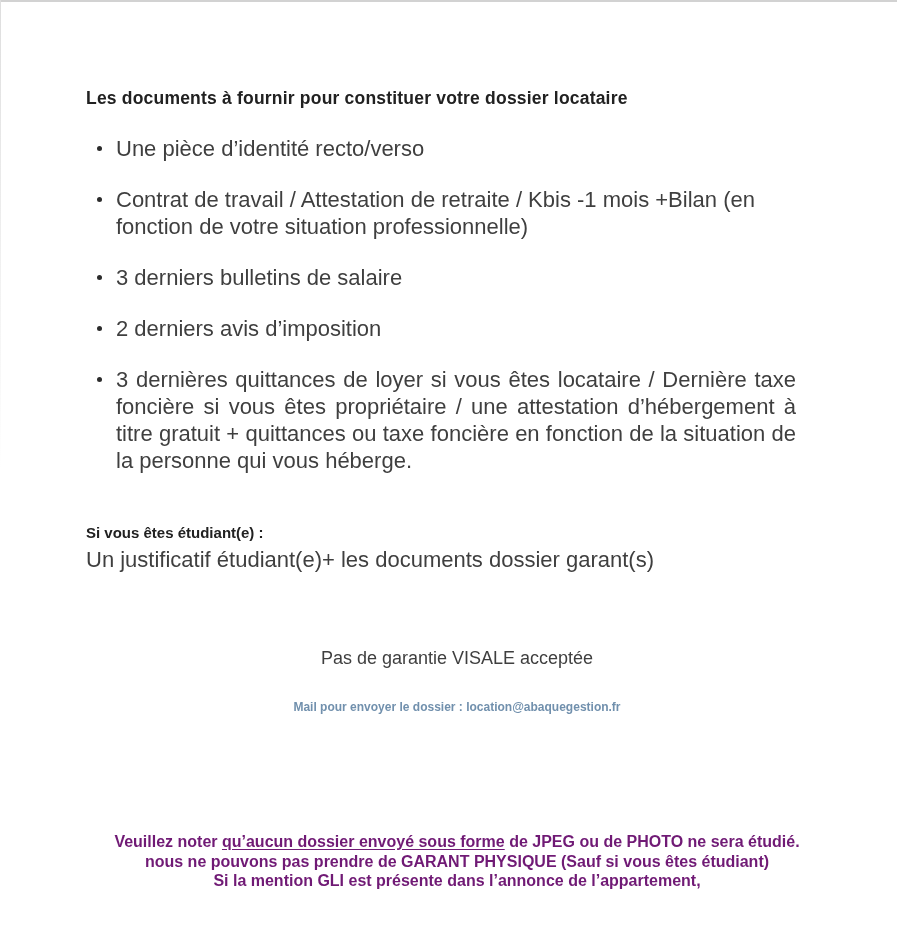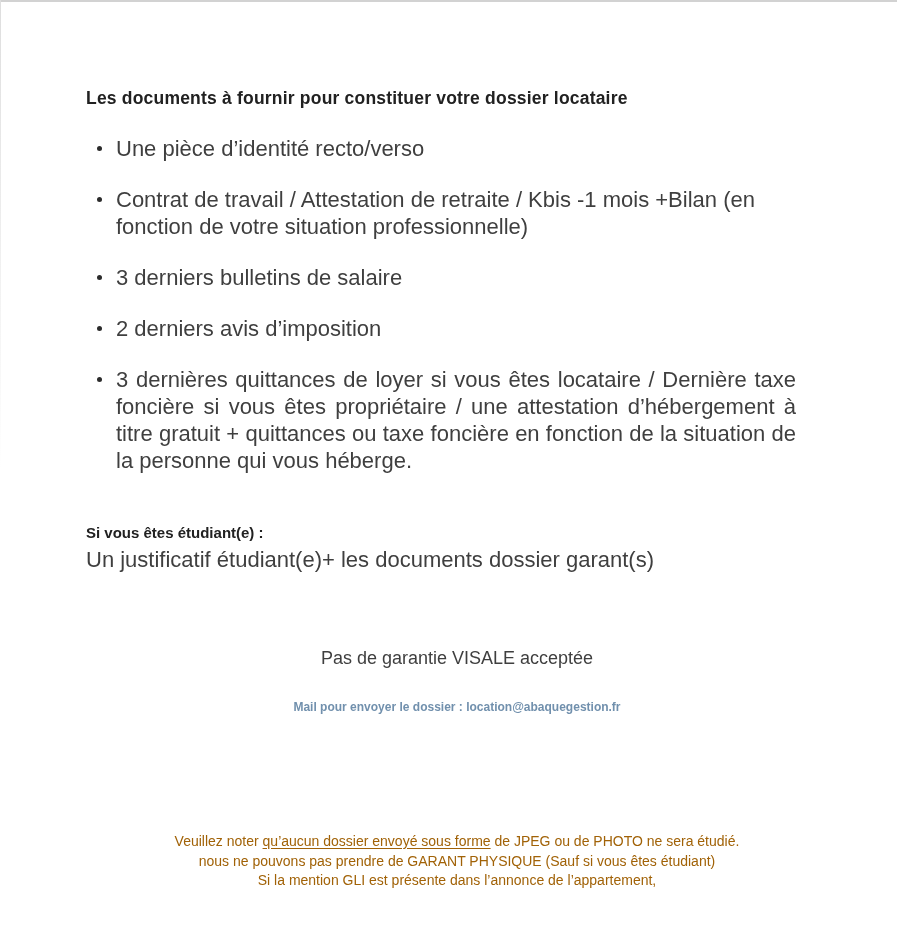--- a/index.html
+++ b/index.html
@@ -82,24 +82,24 @@
     margin-top:31px;
     text-align:center;
     font-size:12px;
     font-weight:700;
     color:var(--blue);
   }
   .mail-line .email{ color:var(--blue); text-decoration:none; cursor:pointer; }
   .footer-note{
     margin-top:118px;
     text-align:center;
-    font-size:14px;
-    font-weight:400;
+    font-size:16px;
+    font-weight:700;
     line-height:19.5px;
-    color:#a16207;
+    color:#701a75;
   }
   .footer-note .u{
     text-decoration:underline;
     text-underline-offset:2px;
   }
 </style>
 </head>
 <body>
 
 <div class="top-border"></div>

